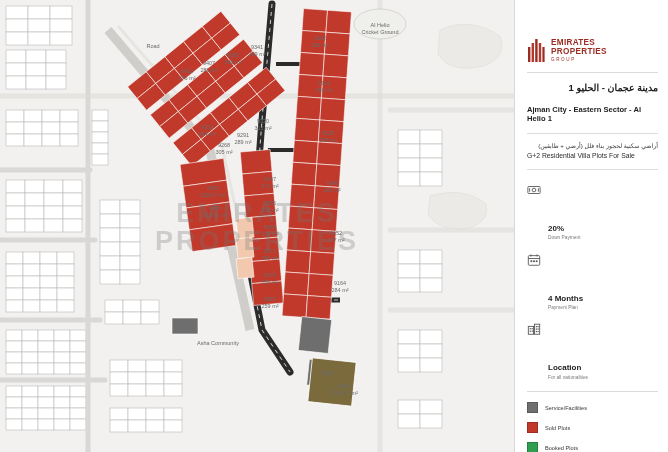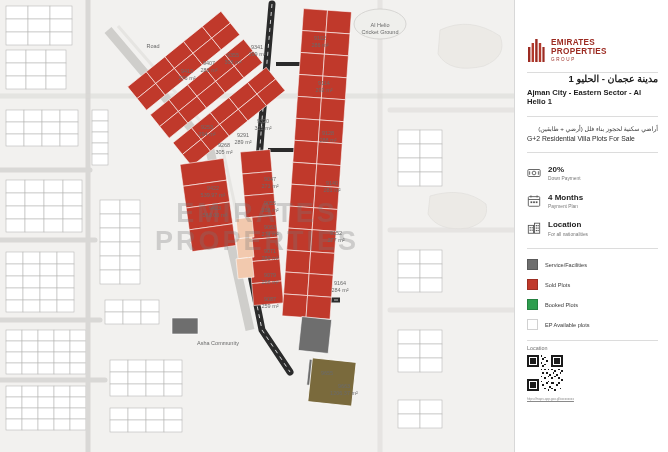--- a/index.html
+++ b/index.html
@@ -72,37 +72,38 @@
   }
   .brand-l1 { font-size: 8.2px; font-weight: bold; letter-spacing: .3px; }
   .brand-l2 { font-size: 8.2px; font-weight: bold; letter-spacing: .3px; }
   .brand-l3 { font-size: 4.6px; letter-spacing: 1.6px; color:#9c2b22; }
 
   .rule { height:1px; background:#dcdcdc; margin: 10px 0 0 0; }
 
   .ar-title {
     direction: rtl; text-align: right;
     font-size: 9.5px; font-weight: bold; color:#1d1d1d;
+    margin-top: 9px;
   }
   .en-title {
     font-size: 7.6px; font-weight: bold; color:#1d1d1d;
-    margin-top: 4px;
+    margin-top: 12px;
   }
   .ar-sub {
     direction: rtl; text-align: right;
     font-size: 6.2px; color:#3a3a3a; margin-top: 8px;
   }
   .en-sub {
     font-size: 6.8px; color:#2a2a2a; margin-top: 3px;
   }
 
   .features { margin-top: 12px; }
   .feature { display:flex; align-items:flex-start; gap:7px; margin-bottom: 11px; }
   .feature .fico { width:14px; height:14px; flex:0 0 14px; margin-top:1px; }
-  .feature .ftxt { line-height:1.15; }
+  .feature .ftxt { line-height:1.15;margin-top:42px; }
   .feature .fval { font-size: 8px; font-weight: bold; color:#1d1d1d; }
   .feature .flbl { font-size: 4.8px; color:#7a7a7a; margin-top: 2px; }
 
   .legend { margin-top: 10px; }
   .legend-row { display:flex; align-items:center; gap:7px; margin-bottom: 9px; }
   .swatch { width: 11px; height: 11px; flex:0 0 11px; border:1px solid rgba(0,0,0,.18); }
   .legend-row .ltxt { font-size: 5.6px; color:#3a3a3a; }
 
   .loc-label { font-size: 5.4px; color:#6f6f6f; margin-top: 4px; }
   .qr { width: 36px; height: 36px; margin-top: 4px; }

